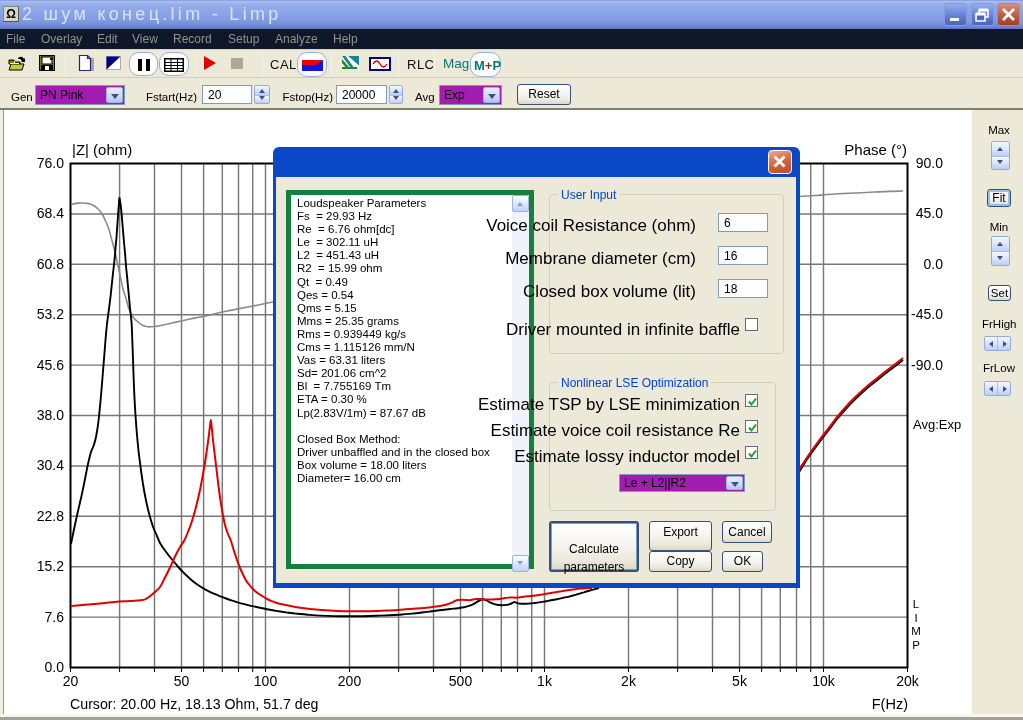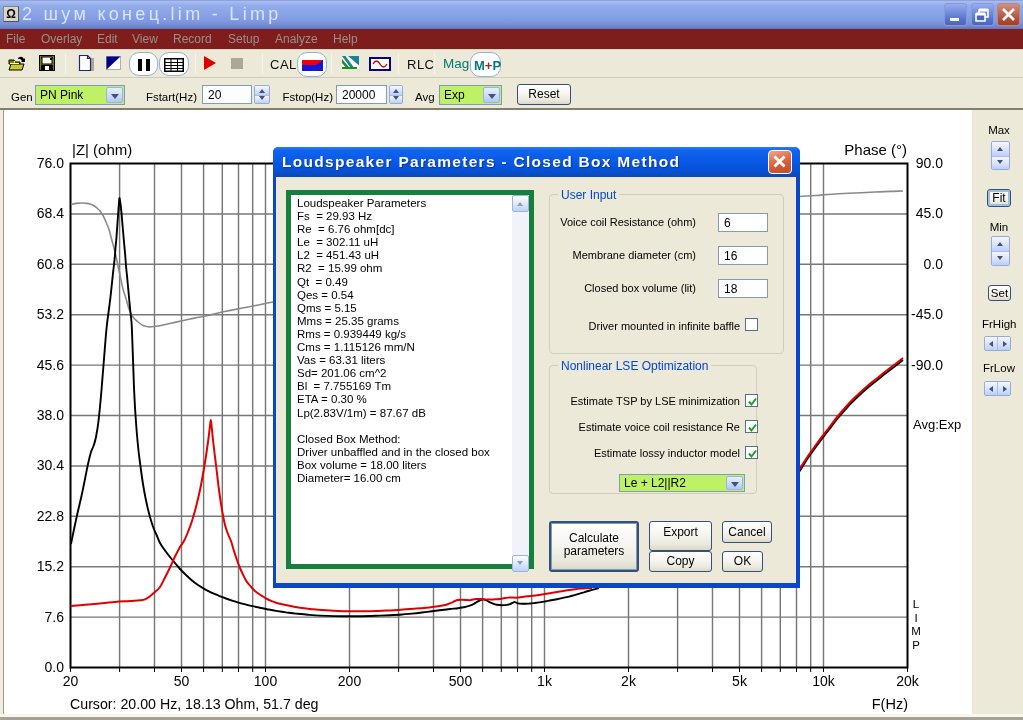--- a/index.html
+++ b/index.html
@@ -8,34 +8,34 @@
 #titlebar{left:0;top:0;width:1023px;height:29px;
  background:linear-gradient(180deg,#7d95da 0%,#a8bcf0 5%,#92abea 20%,#88a2e6 50%,#7e98e0 75%,#6d86cf 92%,#5d76bd 100%);}
 #appicon{left:3px;top:6px;width:16px;height:16px;background:#d8d5cb;border:1px solid #8a877c;
  border-right-color:#55524a;border-bottom-color:#55524a;color:#000;font-size:12px;font-weight:bold;
  text-align:center;line-height:15px}
 #apptitle{left:22px;top:4px;font-size:18px;font-weight:normal;color:#d9e3f8;letter-spacing:3.3px}
 .capbtn{top:3px;width:23px;height:23px;border-radius:3px;border:1px solid #859bd8}
 #btnmin,#btnmax{background:linear-gradient(180deg,#97aeec 0%,#7b95e2 30%,#5672cb 75%,#4a66bd 100%)}
 #btnclose{background:linear-gradient(180deg,#d29181 0%,#c36e58 35%,#ad4933 80%,#a03e28 100%);border-color:#b98878}
 
-#menubar{left:0;top:29px;width:1023px;height:21px;background:#7f1d1d;border-bottom:1px solid #d8d5c2}
+#menubar{left:0;top:29px;width:1023px;height:21px;background:#0f172a;border-bottom:1px solid #d8d5c2}
 .mi{position:absolute;top:3px;font-size:12px;color:#95928a}
 
 #tb1{left:0;top:50px;width:1023px;height:28px;background:#ece9d8;border-bottom:1px solid #cfccba}
 #tb2{left:0;top:78px;width:1023px;height:30px;background:#ece9d8}
 #tbline{left:0;top:108px;width:1023px;height:2px;background:#81806f}
 .sep{position:absolute;top:3px;width:1px;height:21px;background:#b5b2a2;border-right:1px solid #f6f4ea}
 .tbtxt{position:absolute;font-size:13px;color:#0d0d0d}
 .tbox{position:absolute;background:#fff;border:1px solid #96b2d4;border-radius:10px}
 
 .xpbtn{position:absolute;border:1px solid #36507c;border-radius:3px;color:#000;
  background:linear-gradient(180deg,#ffffff 0%,#f6f5f0 45%,#ebe8dc 80%,#dcd8c6 100%);
  font-size:12px;text-align:center;font-family:"Liberation Sans",sans-serif}
-.combo{position:absolute;background:#bef264;border:1px solid #7f9db9}
+.combo{position:absolute;background:#a21caf;border:1px solid #7f9db9}
 .combo .ct{position:absolute;left:4px;top:2px;font-size:12px;color:#000}
 .cbtn{position:absolute;right:1px;top:1px;bottom:1px;width:17px;border-radius:2px;
  border:1px solid #9cb3e2;background:linear-gradient(180deg,#e6eefd 0%,#d0ddfb 50%,#b4c7f4 100%)}
 .arrdn{position:absolute;left:4px;top:6px;width:0;height:0;border-left:4px solid transparent;
  border-right:4px solid transparent;border-top:5px solid #41537c}
 .input{position:absolute;background:#fcfdfe;border:1px solid #7f9db9;font-size:12px;color:#000;
  font-family:"Liberation Sans",sans-serif;padding:2px 0 0 5px}
 .spin{position:absolute;border:1px solid #93ace0;border-radius:2px;overflow:hidden}
 .spin .u,.spin .d{position:absolute;left:0;width:100%;height:50%;
  background:linear-gradient(180deg,#f3f7fe 0%,#d8e2fb 55%,#bccefa 100%)}
@@ -64,21 +64,21 @@
 #dlgbody{position:absolute;left:3px;top:30px;width:520px;height:406px;background:#ece9d8}
 
 #ta{position:absolute;left:10px;top:13px;width:248px;height:379px;background:#fff;border:5px solid #15803d}
 #tatext{position:absolute;left:6px;top:2px;font-size:11.5px;line-height:13.1px;color:#000;white-space:pre}
 #sb{position:absolute;right:0;top:0;width:17px;height:377px;background:#f2f3fa}
 .sbb{position:absolute;left:0;width:17px;height:17px;border:1px solid #9cb3e2;border-radius:2px;
  background:linear-gradient(180deg,#fdfeff 0%,#dde6fb 55%,#bfd0f8 100%)}
 .grp{position:absolute;border:1px solid #d0cdbe;border-radius:4px}
 .grp b{position:absolute;left:8px;top:-7px;font-weight:normal;font-size:12px;color:#0046d5;
  background:#ece9d8;padding:0 3px}
-.rlab{position:absolute;font-size:11px;color:#000;text-align:right}
+.rlab{position:absolute;font-size:17px;color:#000;text-align:right}
 .cb{position:absolute;width:13px;height:13px;background:#fff;border:1px solid #53718f}
 .dbtn{position:absolute;border:1px solid #36507c;border-radius:3px;
  background:linear-gradient(180deg,#ffffff 0%,#f6f5f0 45%,#ebe8dc 80%,#dcd8c6 100%);
  font-size:12px;color:#000;text-align:center}
 </style></head><body>
 <div id="titlebar" class="abs"></div>
 <div id="appicon" class="abs">Ω</div>
 <div id="apptitle" class="abs">2 шум конец.lim - Limp</div>
 <div id="btnmin" class="abs capbtn" style="left:944px">
     <div class="abs" style="left:5px;top:14px;width:9px;height:3px;background:#fff"></div>
@@ -295,23 +295,20 @@
       <span class="abs" style="left:4px;top:4px;width:0;height:0;border-top:3.5px solid transparent;border-bottom:3.5px solid transparent;border-right:4px solid #41537c"></span>
     </span>
     <span class="abs" style="left:50%;top:0;width:50%;height:100%;background:linear-gradient(180deg,#f3f7fe 0%,#d8e2fb 55%,#bccefa 100%)">
       <span class="abs" style="left:5px;top:4px;width:0;height:0;border-top:3.5px solid transparent;border-bottom:3.5px solid transparent;border-left:4px solid #41537c"></span>
     </span>
   </div>
 <div class="lbl" style="left:982px;top:362px;width:34px;text-align:center">FrLow</div>
 <div id="botstrip1" class="abs"></div>
 <div id="botstrip2" class="abs"></div>
 <div id="dlg" class="abs">
-<div id="dlgtitle">
-      <span>Loudspeaker Parameters - Closed Box Method</span>
-    </div>
 <div id="dlgclose">
       <svg width="21" height="21" style="position:absolute;left:0;top:0">
         <path d="M5.5 5.5 L15.5 15.5 M15.5 5.5 L5.5 15.5" stroke="#fff" stroke-width="2.9"></path>
       </svg>
     </div>
 <div id="dlgbody">
 <div id="ta">
         <div id="tatext">Loudspeaker Parameters
 Fs  = 29.93 Hz
 Re  = 6.76 ohm[dc]
@@ -347,21 +344,21 @@
         <b>User Input</b>
       </div>
 <div class="rlab" style="right:100px;top:39px">Voice coil Resistance (ohm)</div>
 <div class="input" style="left:442px;top:36px;width:50px;height:19px;background:#fff">6</div>
 <div class="rlab" style="right:100px;top:72px">Membrane diameter (cm)</div>
 <div class="input" style="left:442px;top:69px;width:50px;height:19px;background:#fff">16</div>
 <div class="rlab" style="right:100px;top:105px">Closed box volume (lit)</div>
 <div class="input" style="left:442px;top:102px;width:50px;height:19px;background:#fff">18</div>
 <div class="rlab" style="right:56px;top:143px">Driver mounted in infinite baffle</div>
 <div class="cb" style="left:469px;top:141px"></div>
-<div class="grp" style="left:273px;top:188px;width:208px;height:129px">
+<div class="grp" style="left:273px;top:205px;width:227px;height:129px">
         <b>Nonlinear LSE Optimization</b>
       </div>
 <div class="rlab" style="right:56px;top:218px">Estimate TSP by LSE minimization</div>
 <div class="cb" style="left:469px;top:217px">
         <svg width="11" height="11" style="position:absolute;left:0.5px;top:0.5px">
           <path d="M2 5.5 L4.5 8.5 L9 2.5" fill="none" stroke="#21a121" stroke-width="2"></path>
         </svg>
       </div>
 <div class="rlab" style="right:56px;top:244px">Estimate voice coil resistance Re</div>
 <div class="cb" style="left:469px;top:243px">
@@ -374,18 +371,18 @@
         <svg width="11" height="11" style="position:absolute;left:0.5px;top:0.5px">
           <path d="M2 5.5 L4.5 8.5 L9 2.5" fill="none" stroke="#21a121" stroke-width="2"></path>
         </svg>
       </div>
 <div class="combo" style="left:343px;top:297px;width:126px;height:18px">
         <span class="ct" style="top:1px">Le + L2||R2</span>
         <span class="cbtn">
           <span class="arrdn" style="top:5px"></span>
         </span>
       </div>
-<div class="dbtn" style="left:273px;top:344px;width:90px;height:51px;border-width:2px;box-shadow:inset 0 0 0 1px #7a9ebf;padding-top:9px;line-height:13px">Calculate<br>parameters</div>
+<div class="dbtn" style="left:273px;top:344px;width:90px;height:51px;border-width:2px;box-shadow:inset 0 0 0 1px #7a9ebf;padding-top:17px;line-height:18px">Calculate<br>parameters</div>
 <div class="dbtn" style="left:373px;top:344px;width:63px;height:30px;line-height:20px">Export</div>
 <div class="dbtn" style="left:446px;top:344px;width:50px;height:22px;line-height:20px">Cancel</div>
 <div class="dbtn" style="left:373px;top:374px;width:63px;height:21px;line-height:19px">Copy</div>
 <div class="dbtn" style="left:446px;top:374px;width:41px;height:21px;line-height:19px">OK</div>
 </div>
   </div>
 </body></html>

